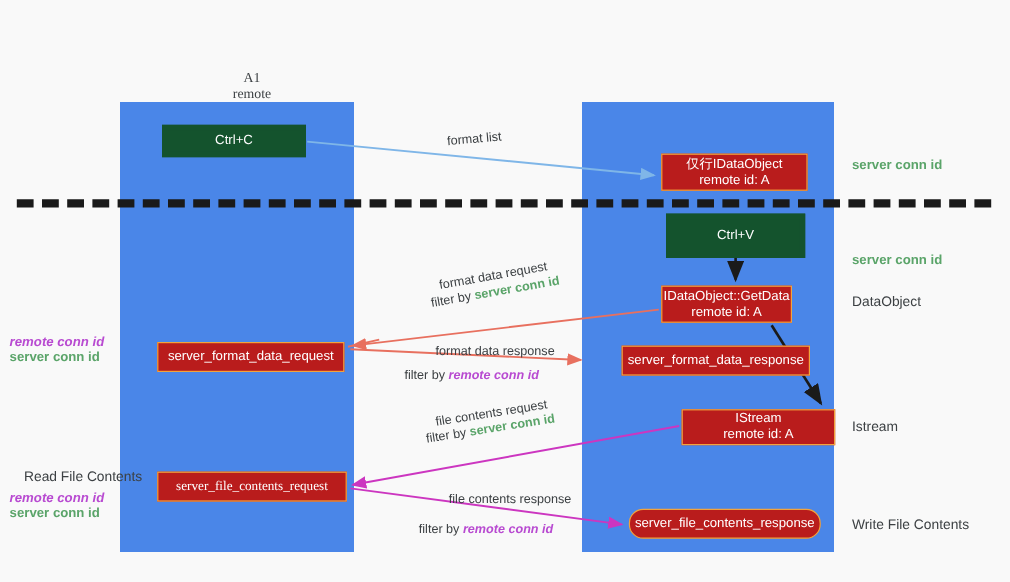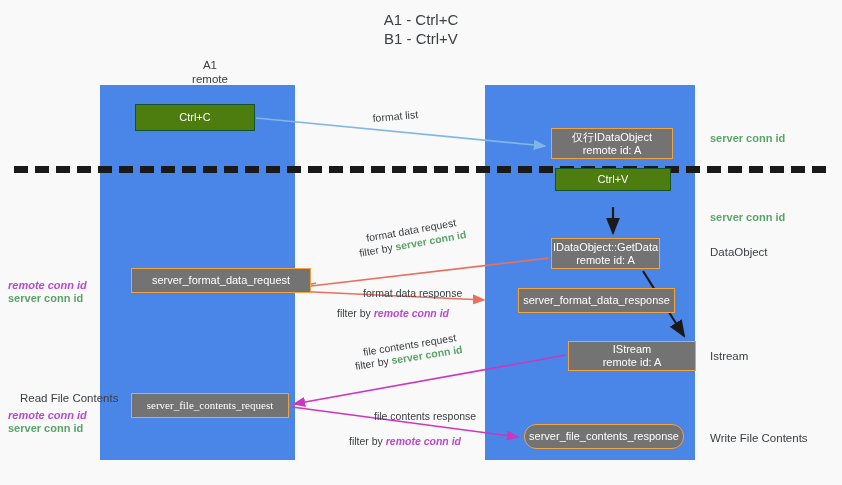--- a/index.html
+++ b/index.html
@@ -17,43 +17,43 @@
   #title{
     left:0;top:10px;width:842px;text-align:center;
     font-size:15px;color:#3c4043;line-height:19px;white-space:pre;
   }
 
   
   .lane-head{
     text-align:center;font-size:11.5px;color:#3c4043;line-height:14px;
     white-space:pre;
   }
-  #head-a1{left:120px;top:58px;width:180px;}
+  #head-a1{left:120px;top:58px;width:180px;font-family:Liberation Serif, serif;}
   #head-b1{left:520px;top:58px;width:180px;}
 
   
   .lane{background:#4a86e8;}
   #lane-a1{left:100px;top:85px;width:195px;height:375px;}
   #lane-b1{left:485px;top:85px;width:210px;height:375px;}
 
   
   .box{
     box-sizing:border-box;
     display:flex;align-items:center;justify-content:center;
     text-align:center;color:#ffffff;font-size:11px;line-height:13px;
     white-space:pre-line;
   }
-  .green{background:#4d7c0f;border:1px solid #14532d;}
-  .orange{background:#737373;border:1px solid #f2a33c;}
+  .green{background:#14532d;border:5px solid #14532d;}
+  .orange{background:#b91c1c;border:1px solid #f2a33c;}
 
   #box-ctrlc{left:135px;top:104px;width:120px;height:27px;}
   #box-idataobject{left:551px;top:128px;width:122px;height:31px;}
-  #box-ctrlv{left:555px;top:168px;width:116px;height:23px;}
+  #box-ctrlv{left:555px;top:178px;width:116px;height:37px;}
   #box-getdata{left:551px;top:238px;width:109px;height:31px;}
-  #box-fmt-req{left:131px;top:268px;width:180px;height:25px;}
+  #box-fmt-req{left:131px;top:285px;width:156px;height:25px;}
   #box-fmt-resp{left:490px;top:288px;width:157px;height:25px;margin-left:28px;}
   #box-istream{left:568px;top:341px;width:128px;height:30px;}
   #box-file-req{left:131px;top:393px;width:158px;height:25px;font-family:Liberation Serif, serif;}
   #box-file-resp{left:524px;top:424px;width:160px;height:25px;border-radius:12px;}
 
   
   .rlabel{font-size:11.5px;color:#3c4043;white-space:nowrap;}
   #lbl-dataobject{left:710px;top:246px;}
   #lbl-istream{left:710px;top:350px;}
   #lbl-writefile{left:710px;top:432px;}
@@ -90,22 +90,20 @@
     left:14px;top:166px;width:812px;height:0;
     border-top:7px dashed #1a1a1a;
   }
   svg#edges{position:absolute;left:0;top:0;width:842px;height:485px;pointer-events:none;}
 </style>
 </head>
 <body>
 
 <div id="stage">
 
-  <div class="abs" id="title">A1 - Ctrl+C
-B1 - Ctrl+V</div>
 
   <div class="abs lane" id="lane-a1"></div>
   <div class="abs lane" id="lane-b1"></div>
 
   <div class="abs lane-head" id="head-a1">A1
 remote</div>
 
   <svg id="edges" viewBox="0 0 842 485">
     <defs>
       <marker id="ah-list" markerWidth="9" markerHeight="9" refX="7" refY="3.2" orient="auto">

